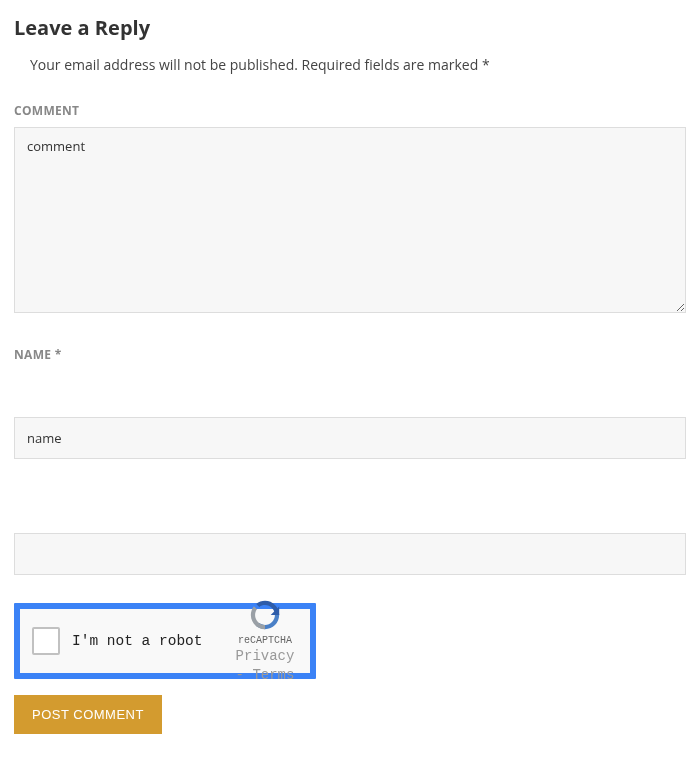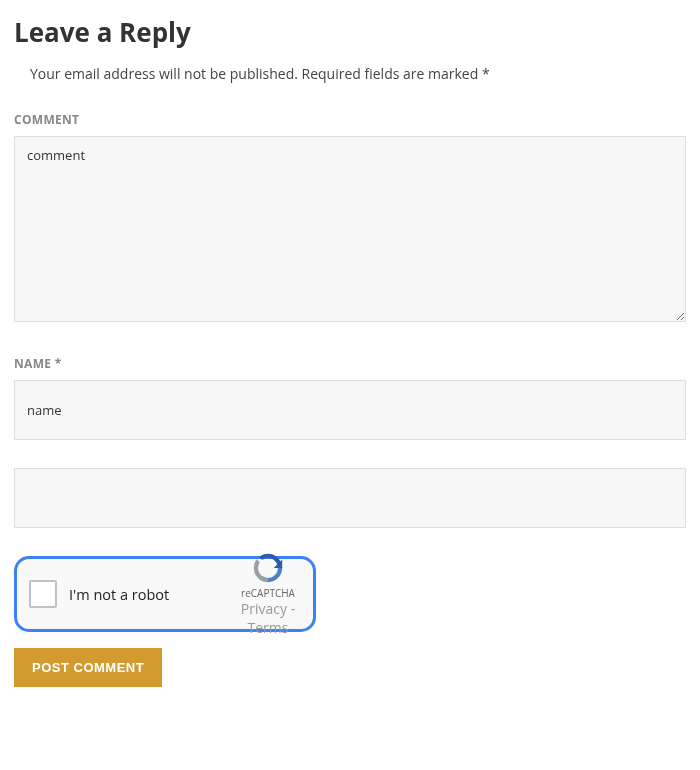--- a/index.html
+++ b/index.html
@@ -5,21 +5,21 @@
   * { box-sizing: border-box; }
   body {
     margin: 0;
     padding: 14px;
     font-family: -apple-system, BlinkMacSystemFont, "Segoe UI", "Open Sans", Arial, sans-serif;
     background: #fff;
     width: 700px;
     color: #333;
   }
   .heading {
-    font-size: 26px;
+    font-size: 20px;
     font-weight: 700;
     color: #333;
     margin: 0 0 14px 0;
   }
   .subtext {
     font-size: 14px;
     color: #444;
     margin: 0 0 28px 16px;
   }
   .field-group { margin-bottom: 28px; }
@@ -38,32 +38,33 @@
     padding: 9px 12px;
     font-size: 13px;
     color: #333;
     font-family: inherit;
     outline: none;
   }
   .textarea {
     height: 186px;
     resize: both;
   }
-  .text-input { height: 60px; }
+  .text-input { height: 42px; margin-top: 46px; }
 
   .recaptcha {
     width: 302px;
     height: 76px;
-    border: 3px solid #3b82f6;
-    border-radius: 15px;
+    border: 6px solid #3b82f6;
+    border-radius: 1px;
     background: #f9f9f9;
     display: flex;
     align-items: center;
     padding: 0 12px;
     margin-bottom: 16px;
+    font-family: Liberation Mono, monospace;
   }
   .recaptcha-check {
     width: 28px;
     height: 28px;
     border: 2px solid #c1c1c1;
     border-radius: 2px;
     background: #fff;
     margin-right: 12px;
     flex-shrink: 0;
   }
@@ -88,21 +89,21 @@
     height: 34px;
     margin-bottom: 2px;
   }
   .recaptcha-brand { font-size: 10px; color:#666; }
   .recaptcha-terms { font-size: 14px; color:#999; }
 
   .submit-btn {
     background: #d39b2f;
     color: #fff;
     border: none;
-    font-weight: 700;
+    font-weight: 400;
     font-size: 13px;
     letter-spacing: 0.5px;
     padding: 12px 18px;
     text-transform: uppercase;
     cursor: pointer;
   }
 </style>
 </head>
 <body>
 

